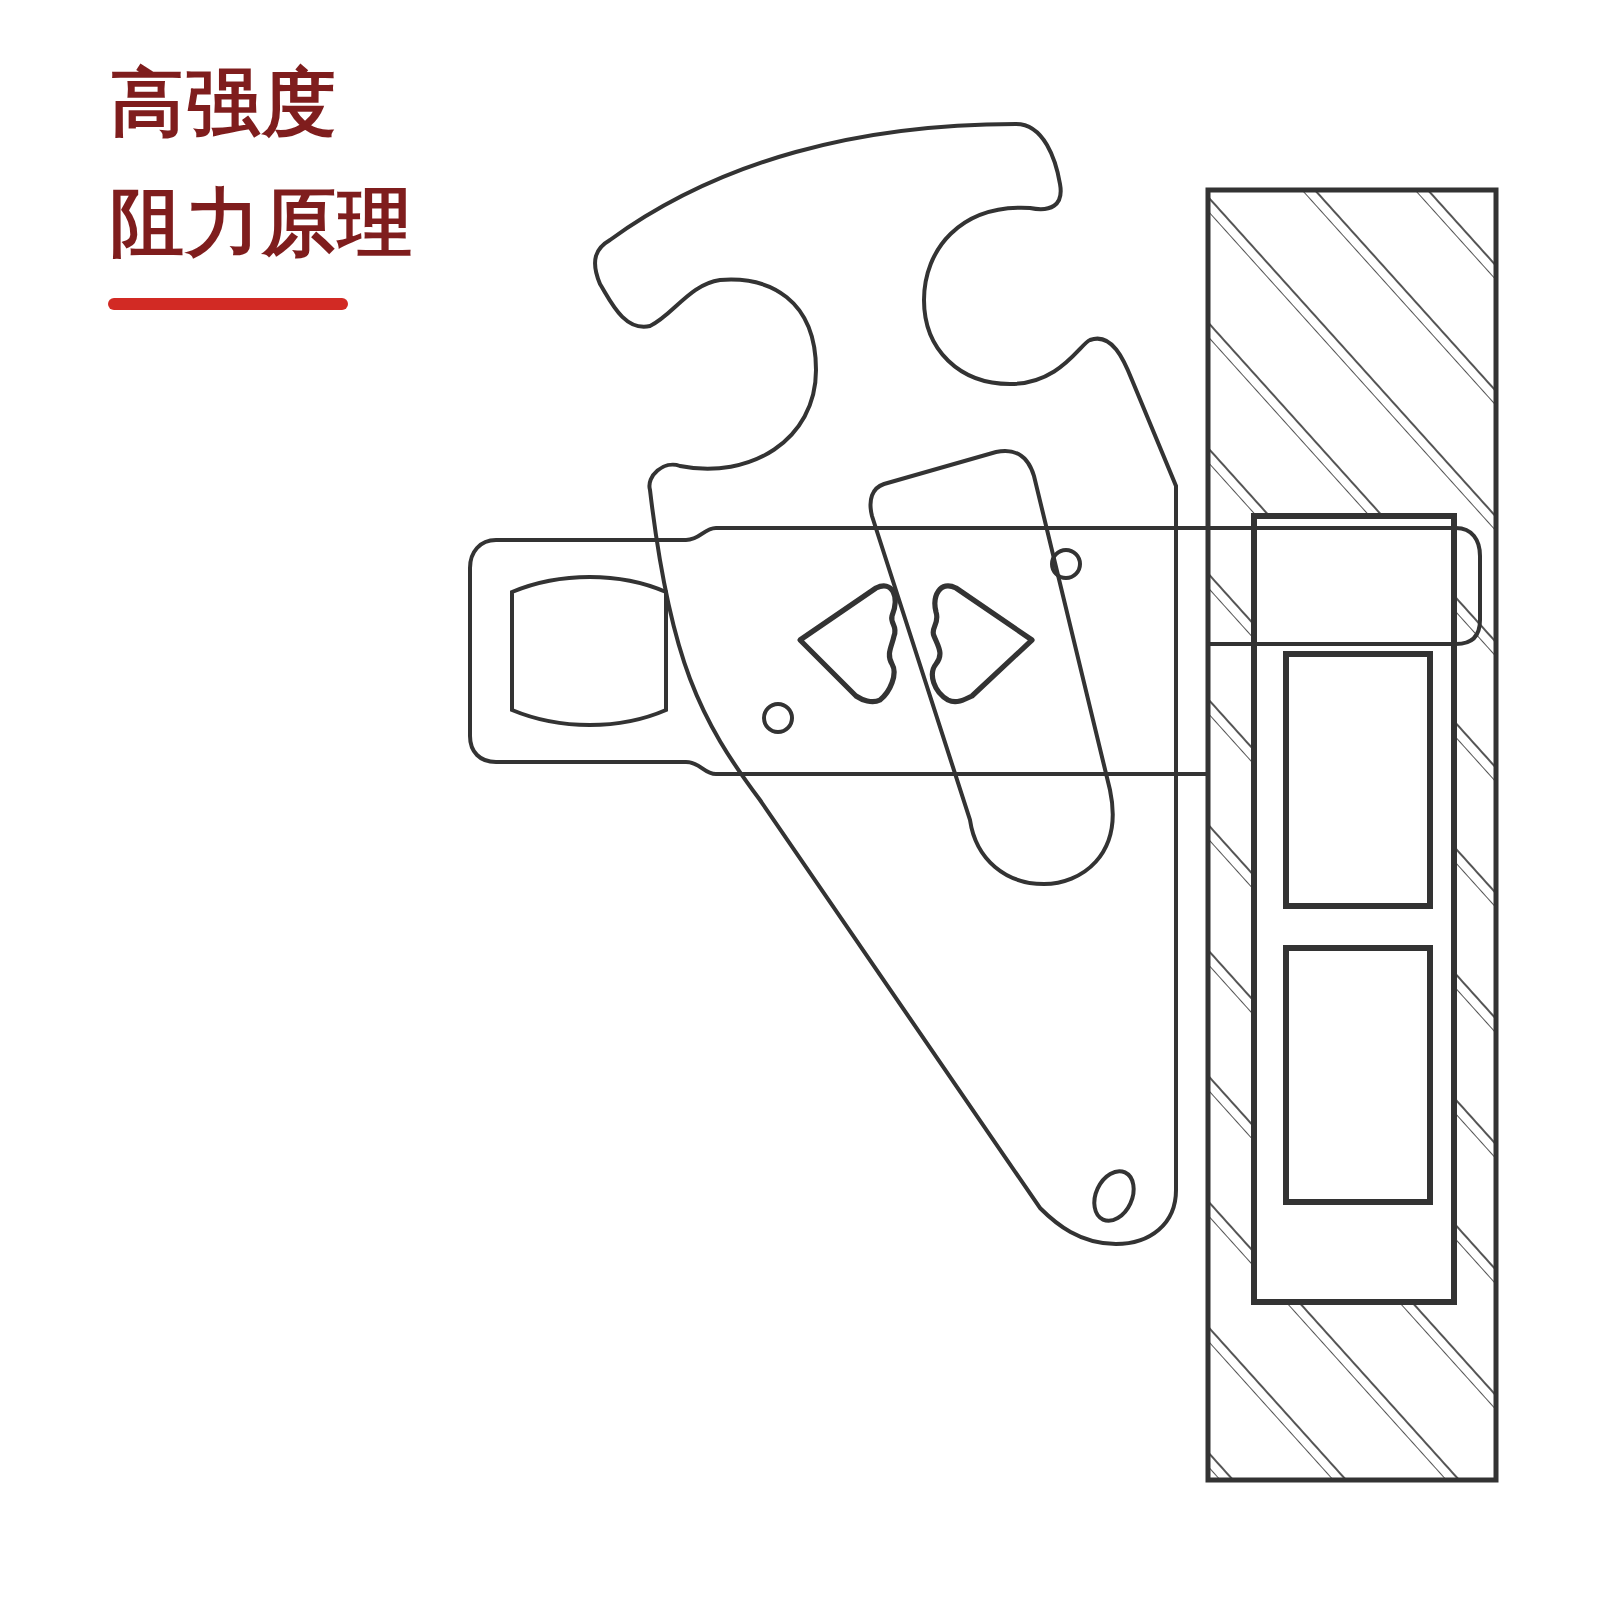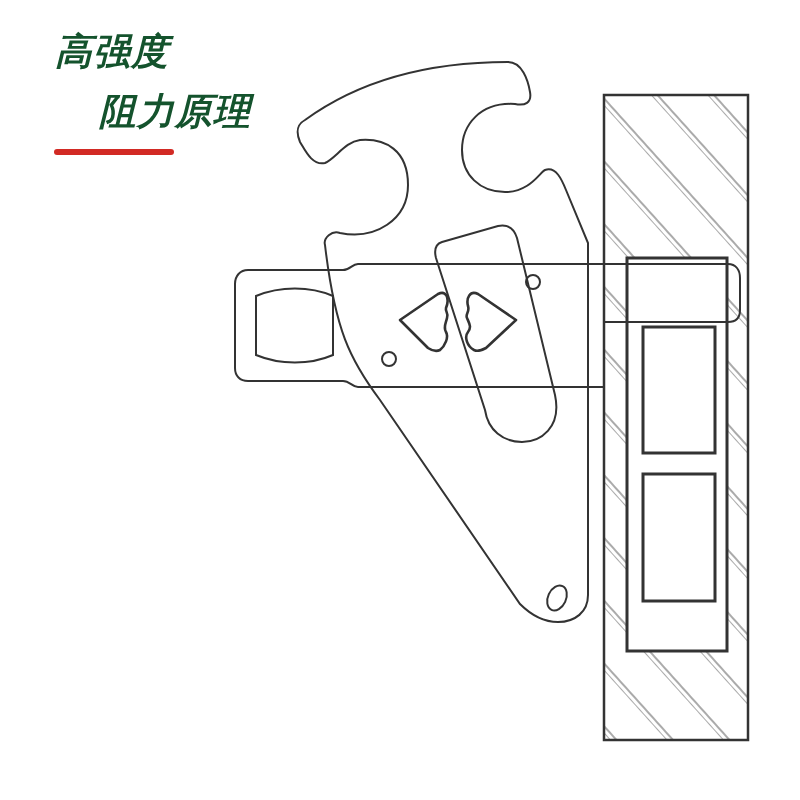--- a/index.html
+++ b/index.html
@@ -1,19 +1,19 @@
 <!DOCTYPE html>
 <html><head>
 <meta charset="utf-8">
 <style>
   html, body { margin:0; padding:0; background:#ffffff; }
   body { width:800px; height:800px; position:relative; overflow:hidden; font-family:"DejaVu Sans", sans-serif; }
-  .title { position:absolute; left:55px; color:#14532d; font-weight:bold; font-size:37px; letter-spacing:1px; line-height:1;font-style:italic; }
+  .title { position:absolute; left:55px; color:#7f1d1d; font-weight:bold; font-size:37px; letter-spacing:1px; line-height:1; }
   .title.l1 { top:33px; }
-  .title.l2 { top:93px;margin-left:44px; }
+  .title.l2 { top:93px; }
   .accent { position:absolute; left:54px; top:149px; width:120px; height:6px; border-radius:3px; }
   svg.diagram { position:absolute; left:0; top:0; }
 </style>
 </head>
 <body>
 
 <div class="title l1">高强度</div>
 <div class="title l2">阻力原理</div>
 <div class="accent" id="accent" style="background: rgb(210, 42, 36);"></div>
 

